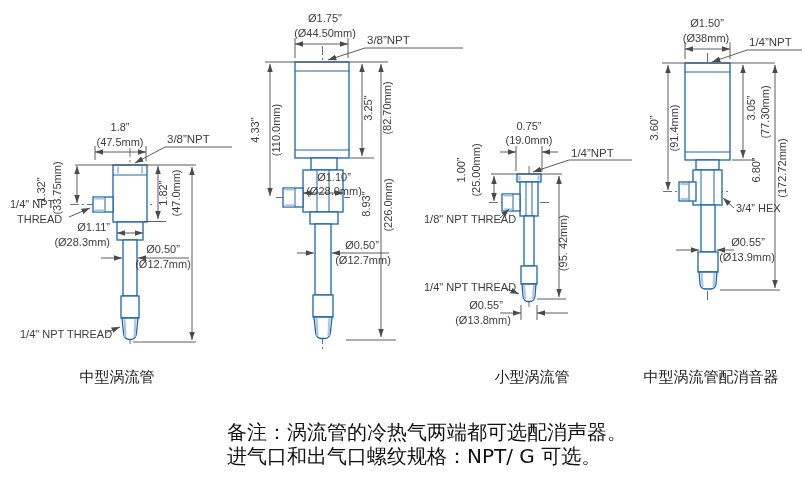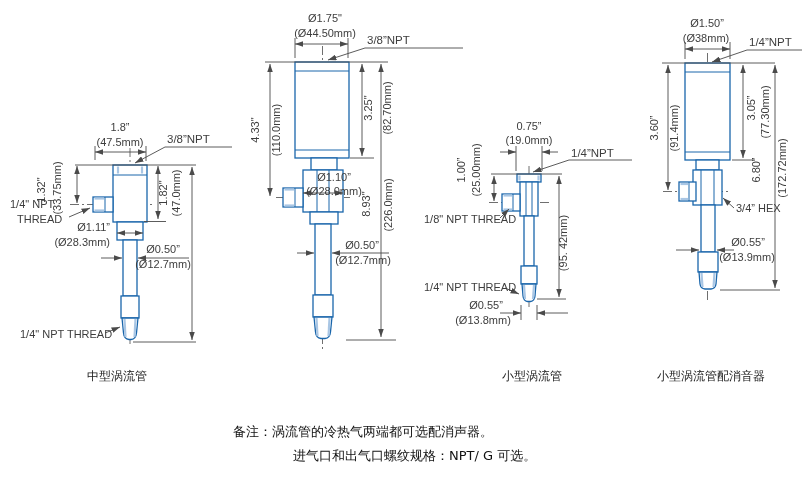--- a/index.html
+++ b/index.html
@@ -6,24 +6,24 @@
   #stage{position:relative;width:805px;height:478px;background:#fff;overflow:hidden;
          font-family:"DejaVu Sans","Liberation Sans",sans-serif;}
   svg{position:absolute;left:0;top:0;}
   svg text{font-family:"Liberation Sans","DejaVu Sans",sans-serif;font-size:11px;fill:#3d3d3d;}
   svg text.tp{font-size:11.5px;}
   .p{fill:#fff;stroke:#1a66ab;stroke-width:1.3;}
   .pi{stroke:#1a66ab;stroke-width:1;fill:none;}
   .th{stroke:#a9c6e4;stroke-width:2.2;fill:none;}
   .d{stroke:#4a4a4a;stroke-width:0.9;fill:none;}
   .cl{stroke:#4a4a4a;stroke-width:0.8;fill:none;stroke-dasharray:9 3 2 3;}
-  .caption{position:absolute;top:368px;transform:translateX(-50%);font-size:12px;
+  .caption{position:absolute;top:368px;transform:translateX(-50%);font-size:15px;
            color:#1a1a1a;white-space:nowrap;}
-  .notes{position:absolute;left:233px;top:420px;font-size:13px;line-height:24px;color:#111;}
-  .notes .l2{margin-left:60px;}
+  .notes{position:absolute;left:227px;top:420px;font-size:20px;line-height:24px;color:#111;}
+  .notes .l2{}
 </style>
 </head>
 <body>
 
 <div id="stage">
 
 <svg width="805" height="412" viewBox="0 0 805 412">
   <defs>
     <marker id="ar" orient="auto-start-reverse" markerUnits="userSpaceOnUse" markerWidth="9" markerHeight="6" refX="8" refY="2.75" viewBox="0 0 8.5 5.5">
       <path d="M0,0 L8,2.75 L0,5.5 Z" fill="#4a4a4a"></path>
@@ -233,20 +233,20 @@
     <text x="760" y="170" text-anchor="middle" transform="rotate(-90 760 170)">6.80”</text>
     <text x="786" y="168" text-anchor="middle" transform="rotate(-90 786 168)">(172.72mm)</text>
     <text x="736" y="212">3/4” HEX</text>
     <text x="748" y="246" text-anchor="middle">Ø0.55”</text>
     <text x="747" y="261" text-anchor="middle">(Ø13.9mm)</text>
   </g>
 </svg>
 
 <div class="caption" style="left:117px">中型涡流管</div>
 <div class="caption" style="left:532px">小型涡流管</div>
-<div class="caption" style="left:711px">小型涡流管配消音器</div>
+<div class="caption" style="left:711px">中型涡流管配消音器</div>
 
 <div class="notes">
   <div>备注：涡流管的冷热气两端都可选配消声器。</div>
   <div class="l2">进气口和出气口螺纹规格：NPT/ G 可选。</div>
 </div>
 
 </div>
 
 </body></html>

